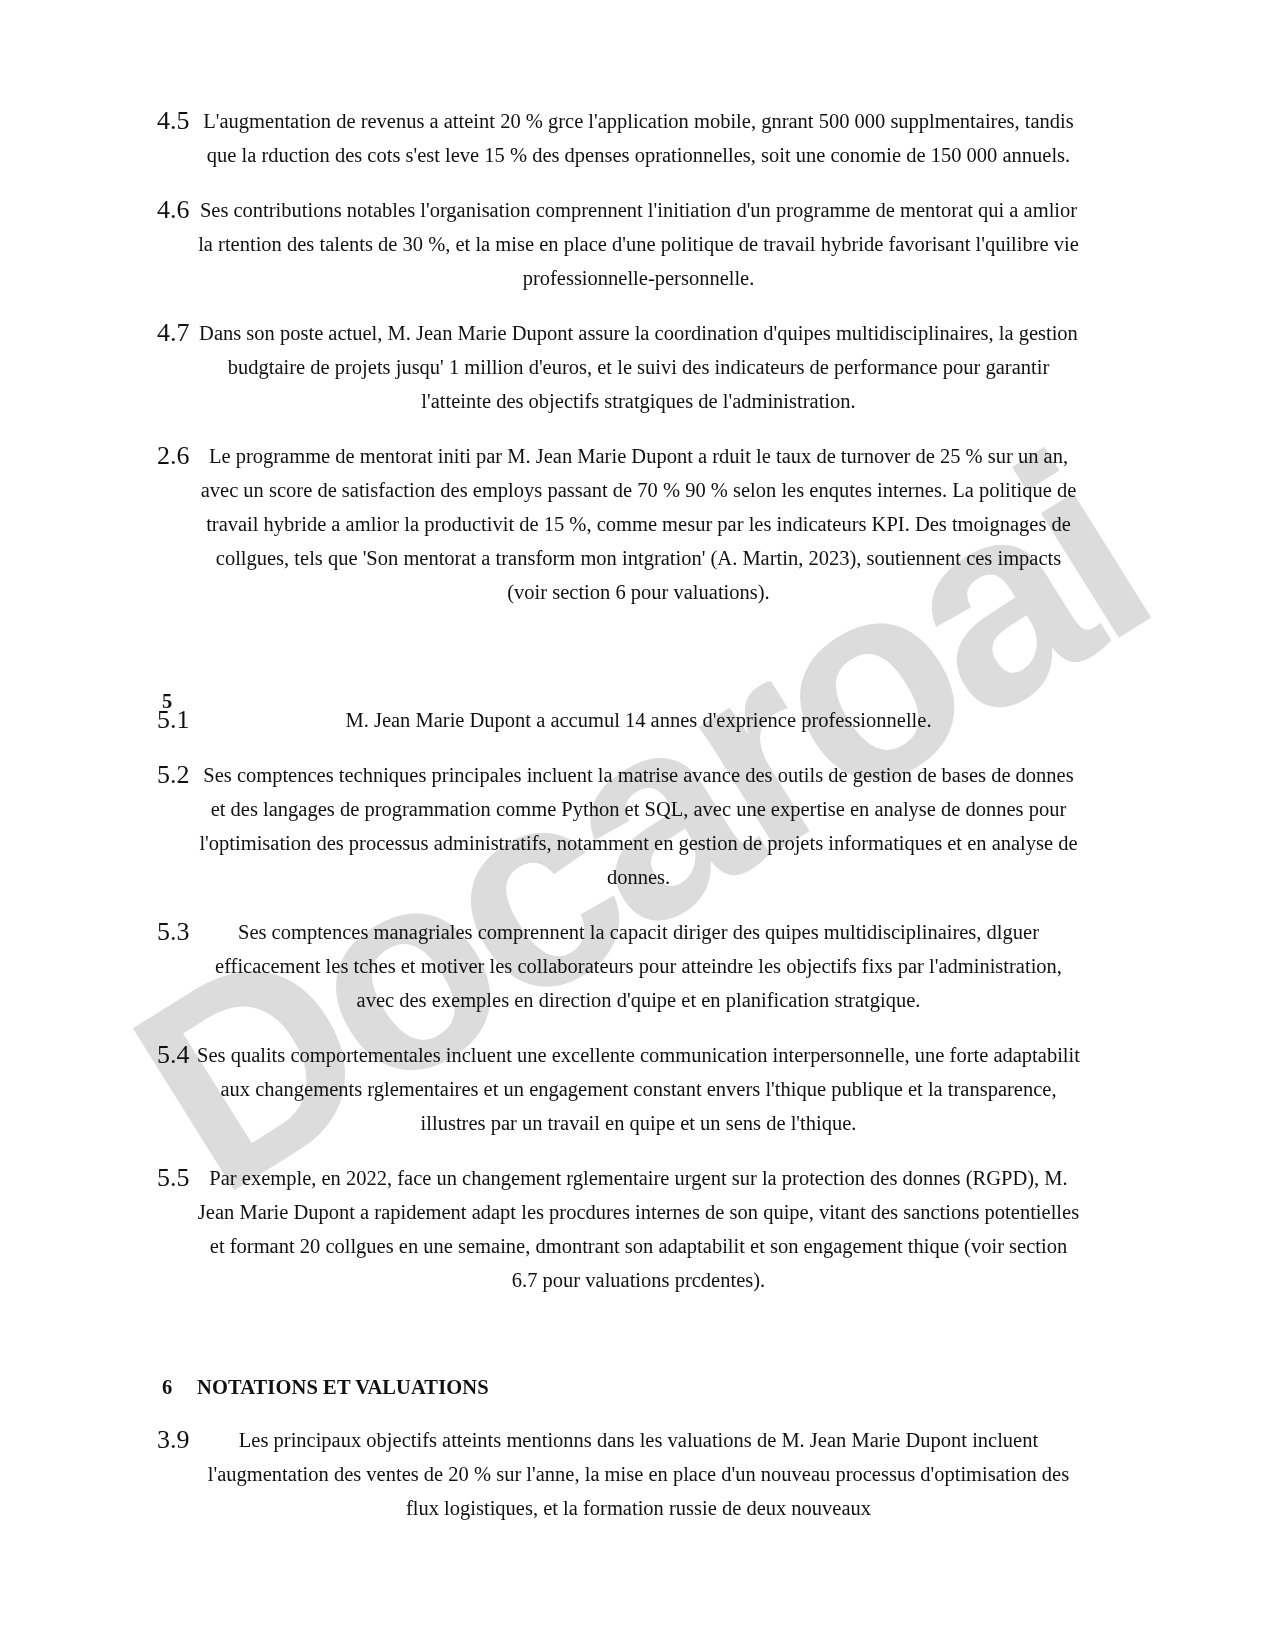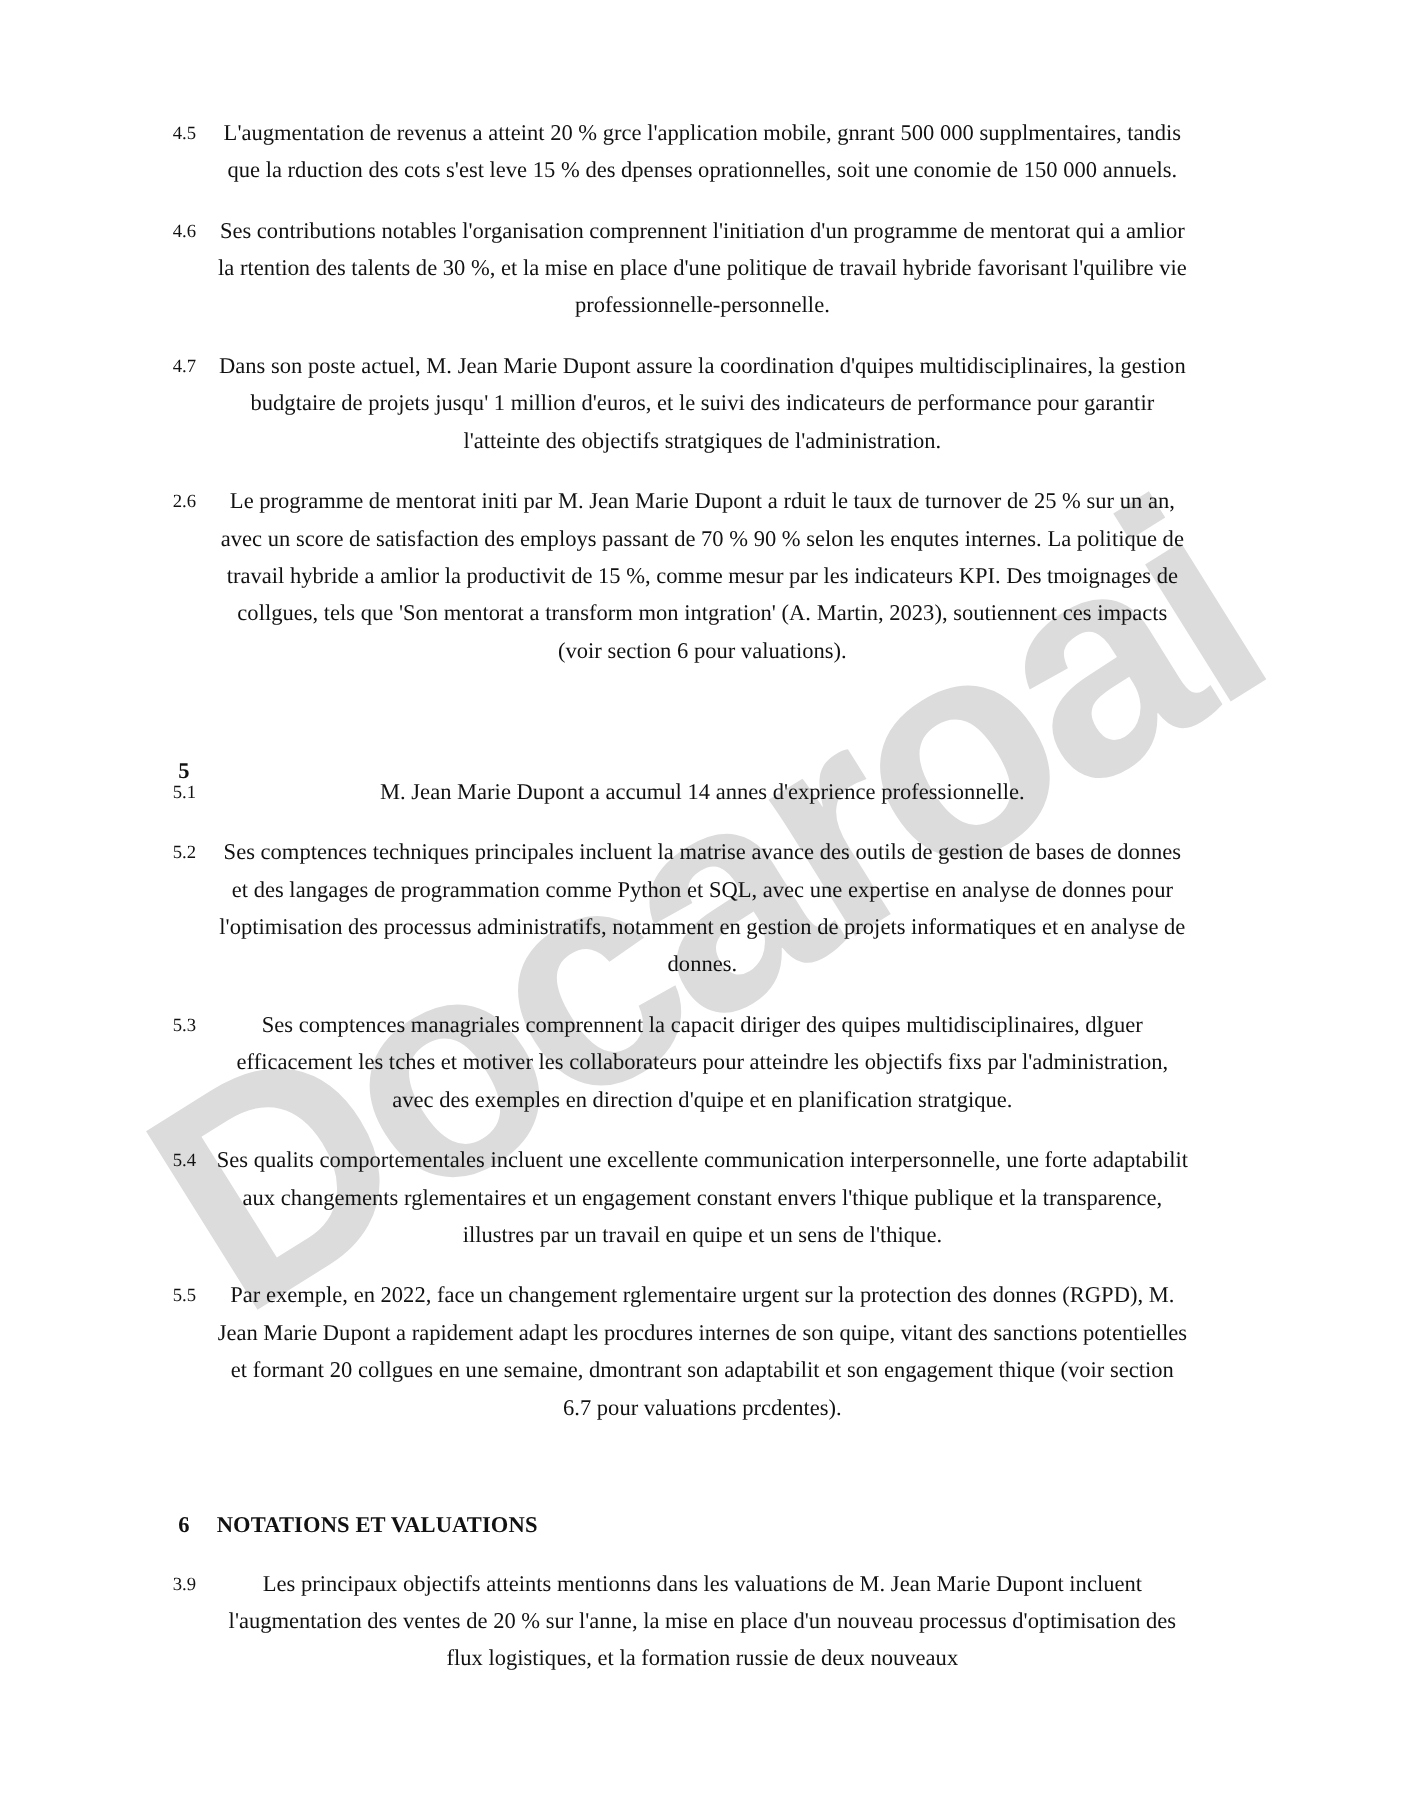--- a/index.html
+++ b/index.html
@@ -52,21 +52,21 @@
     padding-left: 57px;
     font-size: 20.5px;
     line-height: 34px;
     text-align: left;
   }
   .clause .num {
     position: absolute;
     left: 17px;
     top: 0;
     width: 46px;
-    font-size: 17px;
+    font-size: 26px;
     line-height: 34px;
     white-space: nowrap;
   }
   .clause .body {
     display: block;
     text-align: center;
   }
   .clause b, .clause .bold {
     font-weight: 400;
   }

